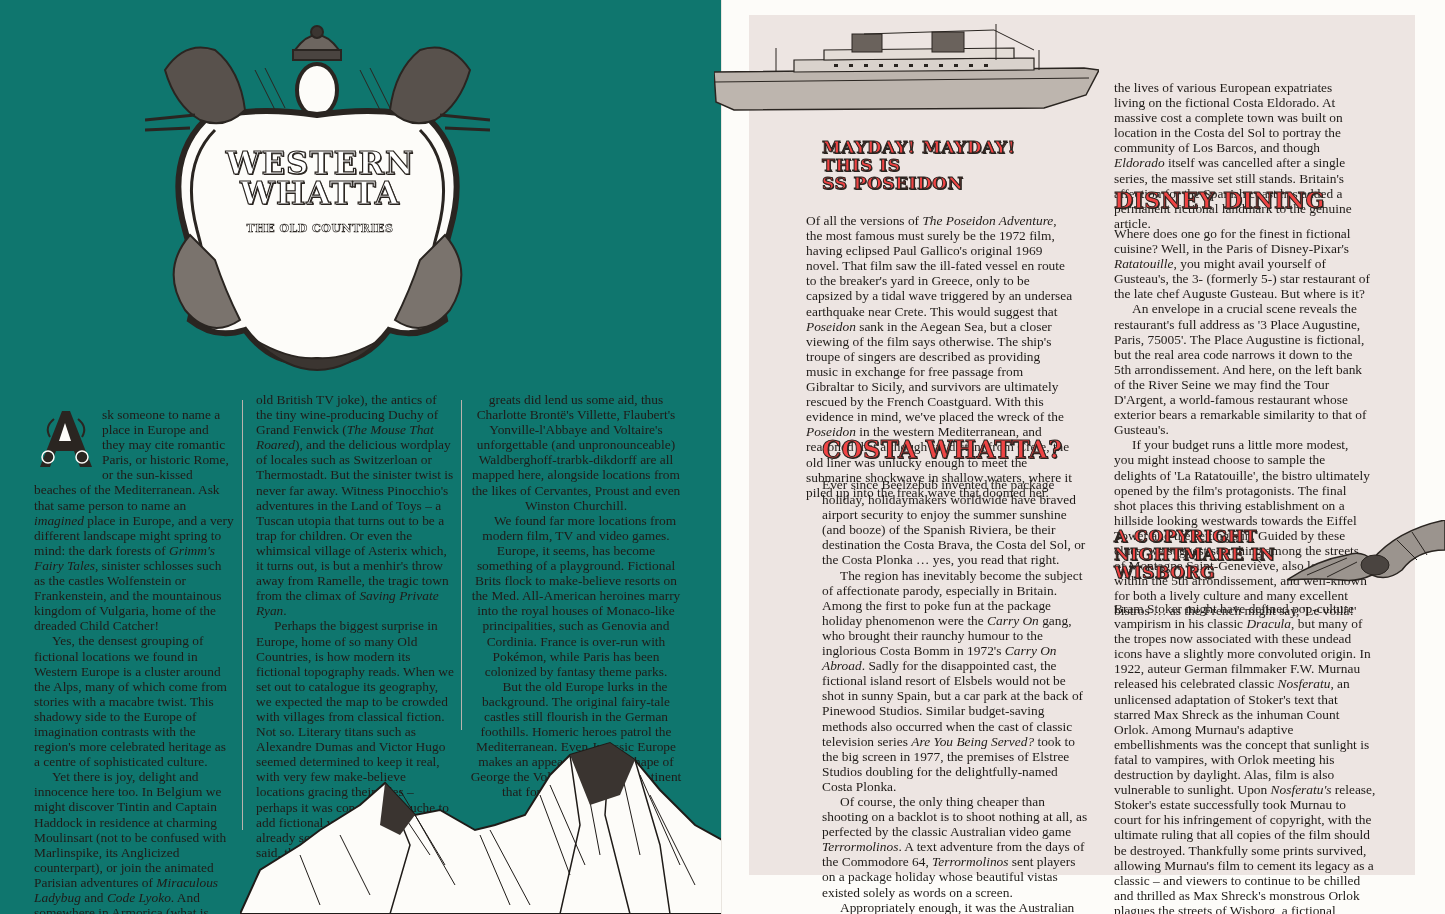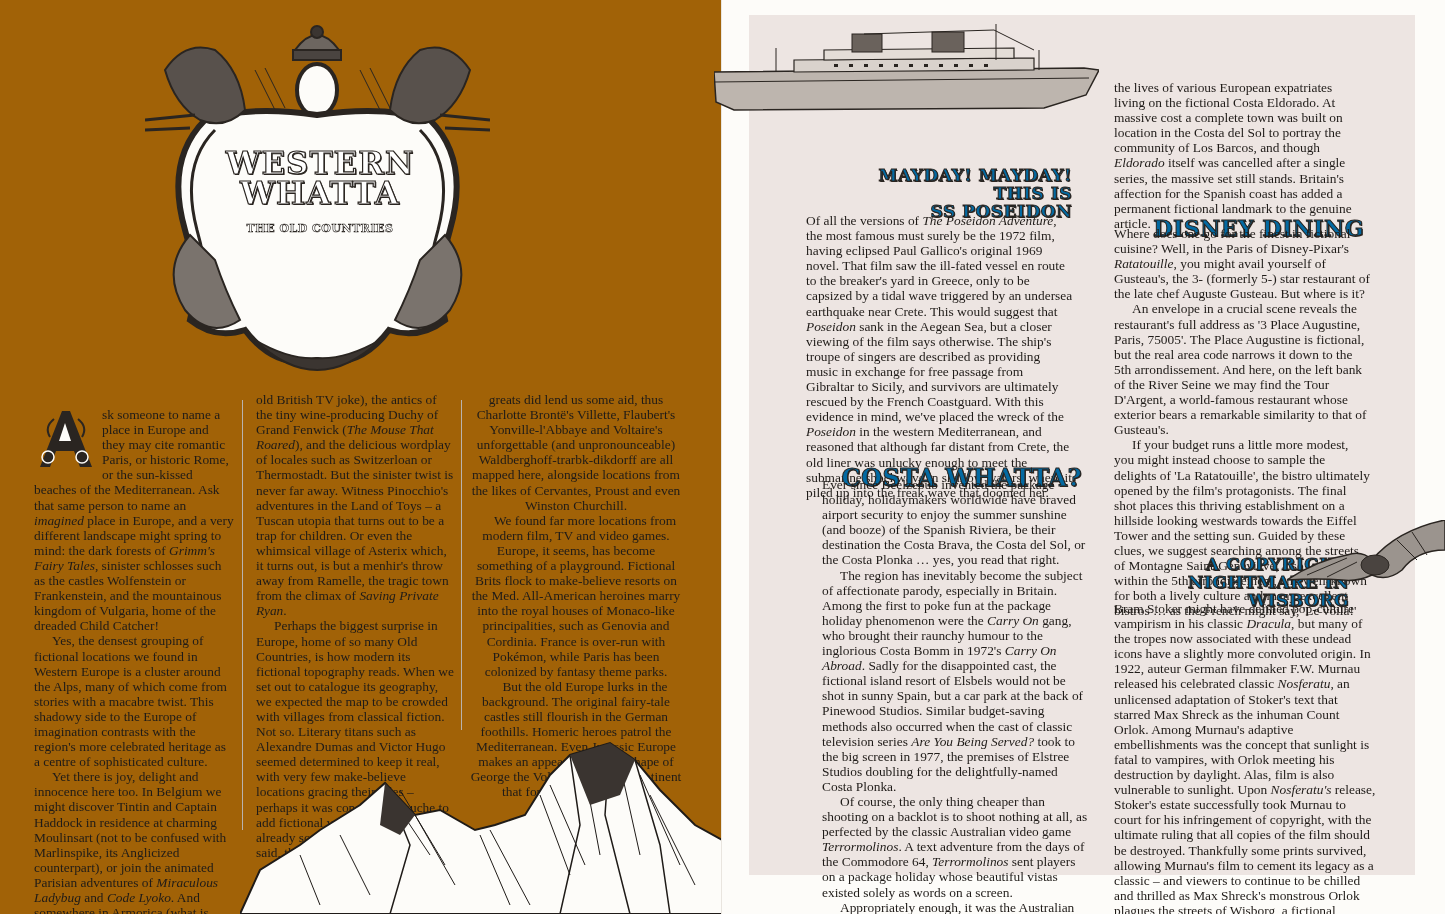--- a/index.html
+++ b/index.html
@@ -2,21 +2,21 @@
 <html><head>
 <meta charset="utf-8">
 <style>
   html, body { margin: 0; padding: 0; }
   body {
     width: 1445px; height: 914px; position: relative; overflow: hidden;
     background: #fdfcf9; color: #1f1b18;
     font-family: "Liberation Serif", "DejaVu Serif", serif;
   }
   .page { position: absolute; top: 0; height: 914px; }
-  .left-page { left: 0; width: 722px; background: #a16207; }
+  .left-page { left: 0; width: 722px; background: #0f766e; }
   .right-page { left: 722px; width: 723px; background: #fdfcf9; }
   .pink-panel {
     position: absolute; left: 27px; top: 15px; width: 666px; height: 860px;
     background: #ede5e2;
   }
   .gutter-line { position: absolute; left: 721px; top: 0; width: 1px; height: 914px; background: #e9e5df; }
 
   
   .cartouche { position: absolute; left: 145px; top: 10px; width: 345px; height: 380px; }
   .cartouche svg { width: 100%; height: 100%; }
@@ -38,25 +38,24 @@
   .col p { margin: 0; text-indent: 18px; }
   .col p.first { text-indent: 0; }
   .col em { font-style: italic; }
   .col-rule { position: absolute; width: 1px; background: #b9b3ad; }
 
   .dropcap {
     float: left; width: 62px; height: 64px; margin: 0 6px 0 0;
   }
 
   .heading {
-    position: absolute; text-align: right;
-    font-family: "DejaVu Serif", serif; font-weight: bold; color: #0369a1;
+    position: absolute; text-align: left;
+    font-family: "DejaVu Serif", serif; font-weight: bold; color: #ef4444;
     -webkit-text-stroke: 1px #2a2521; text-shadow: 1px 1px 0 #2a2521;
     letter-spacing: 0.5px;
-    margin-top: 28px;
   }
 
   .illus { position: absolute; }
 </style>
 </head>
 <body>
 
 <div class="page left-page">
 
   <div class="cartouche">

